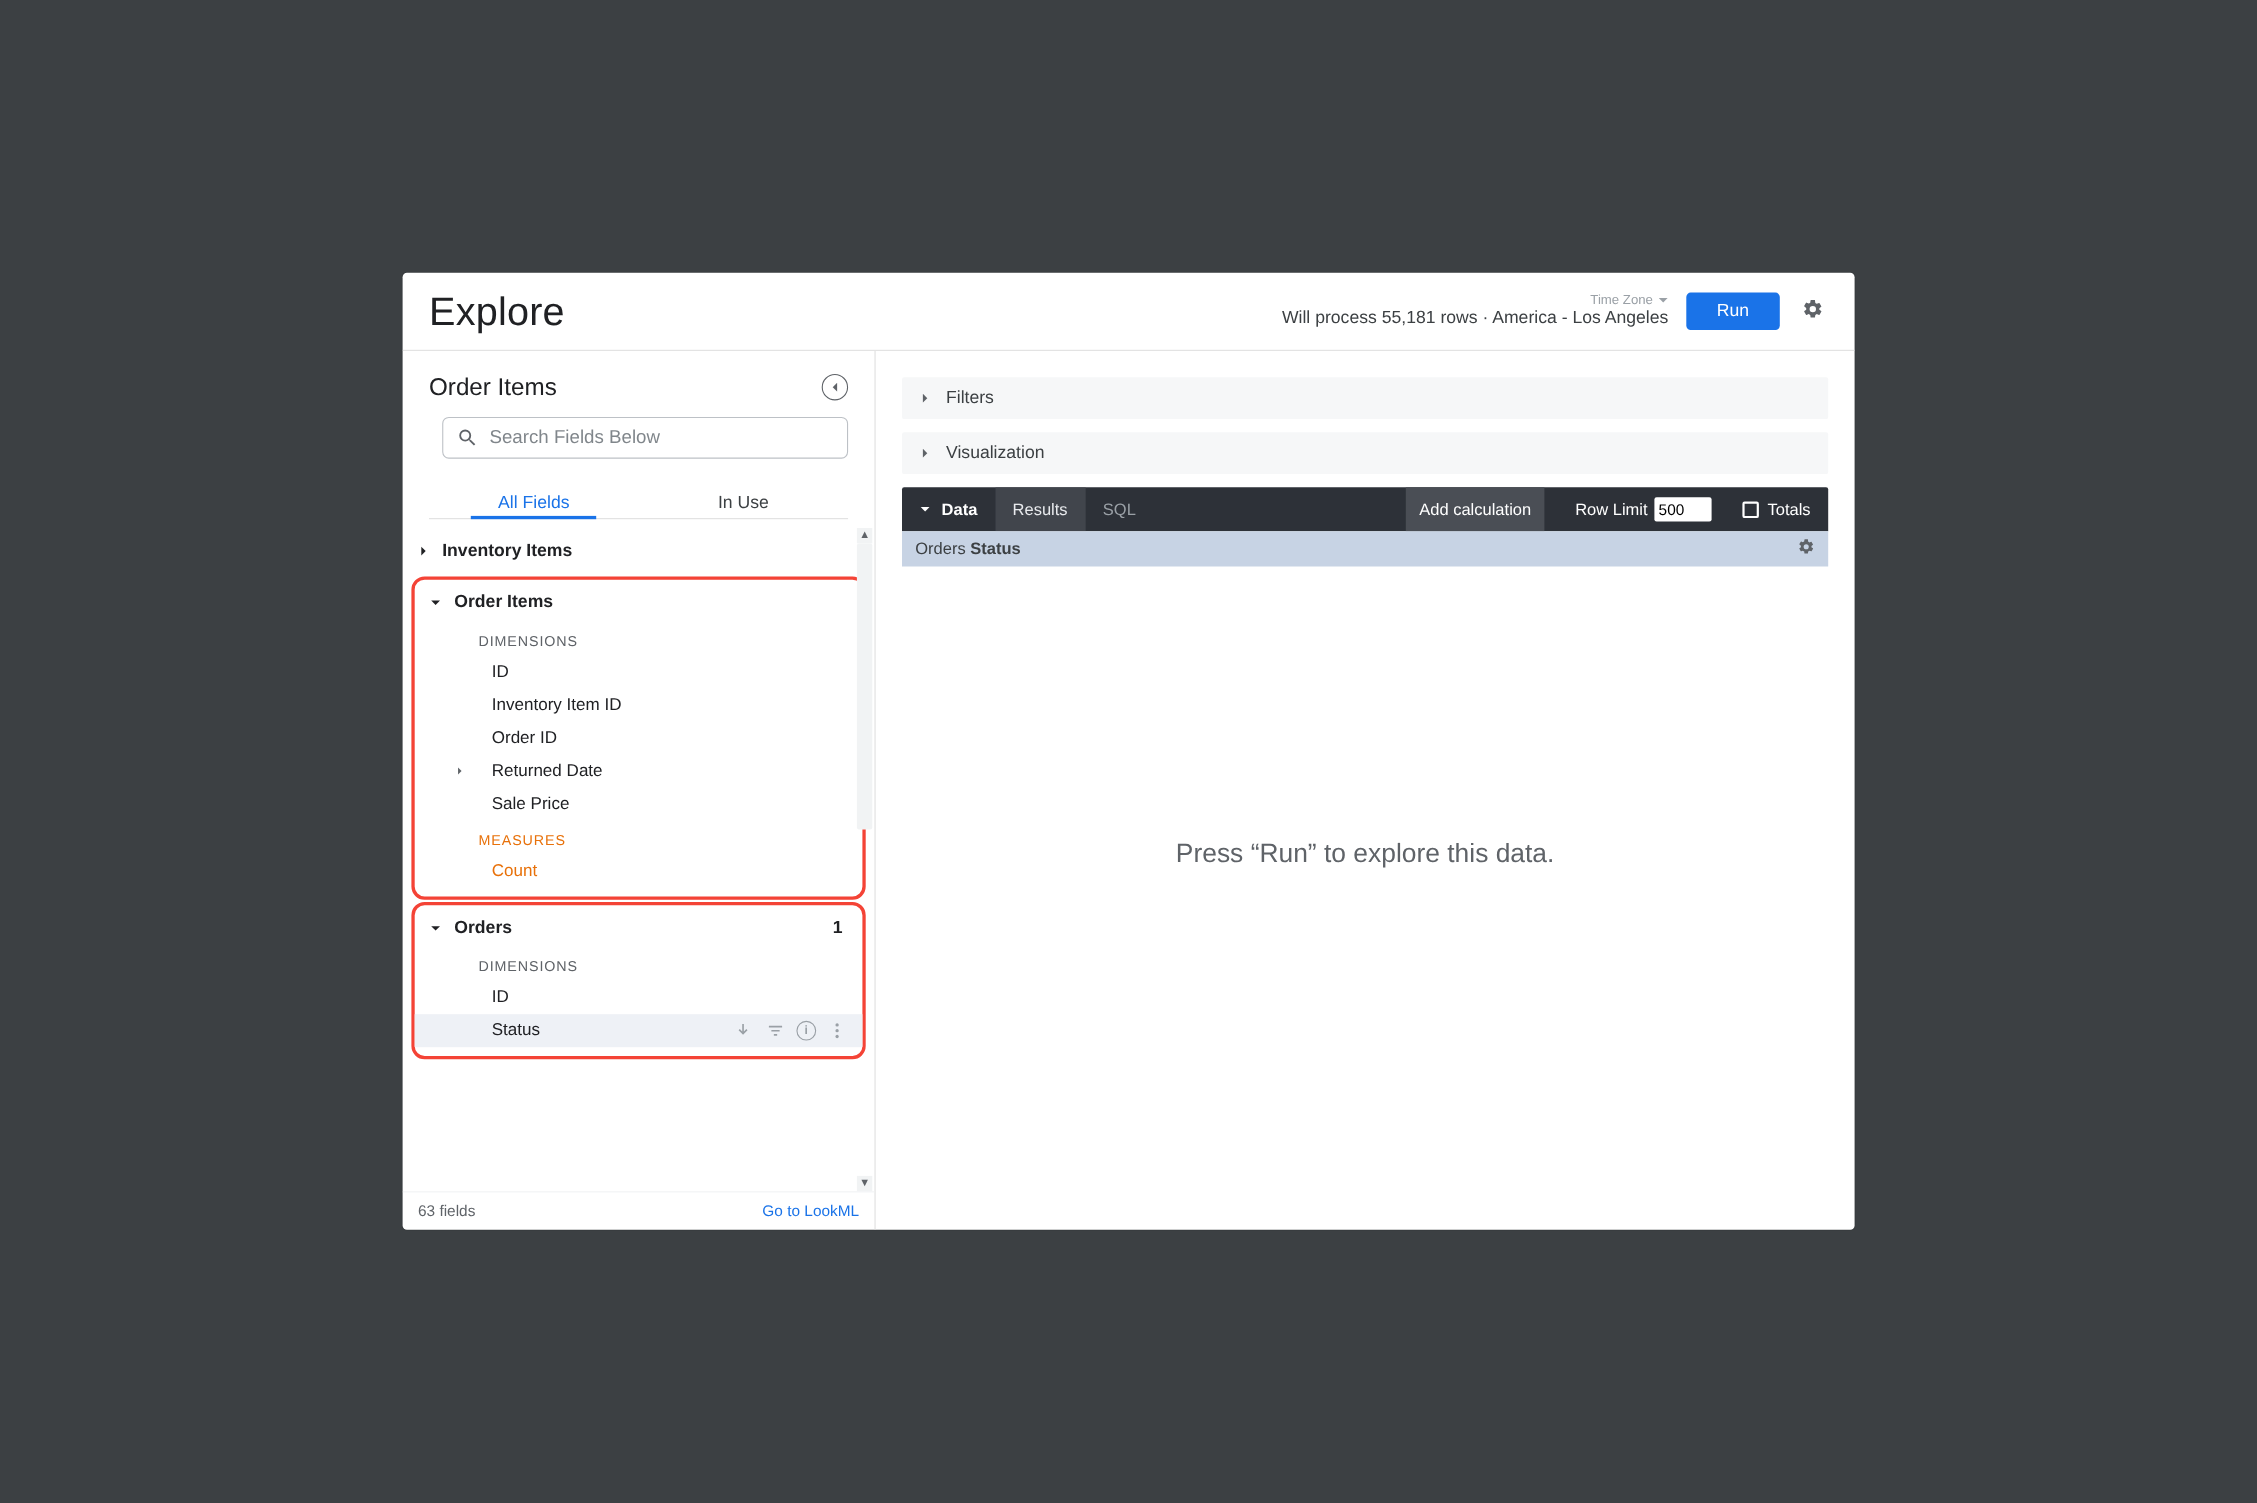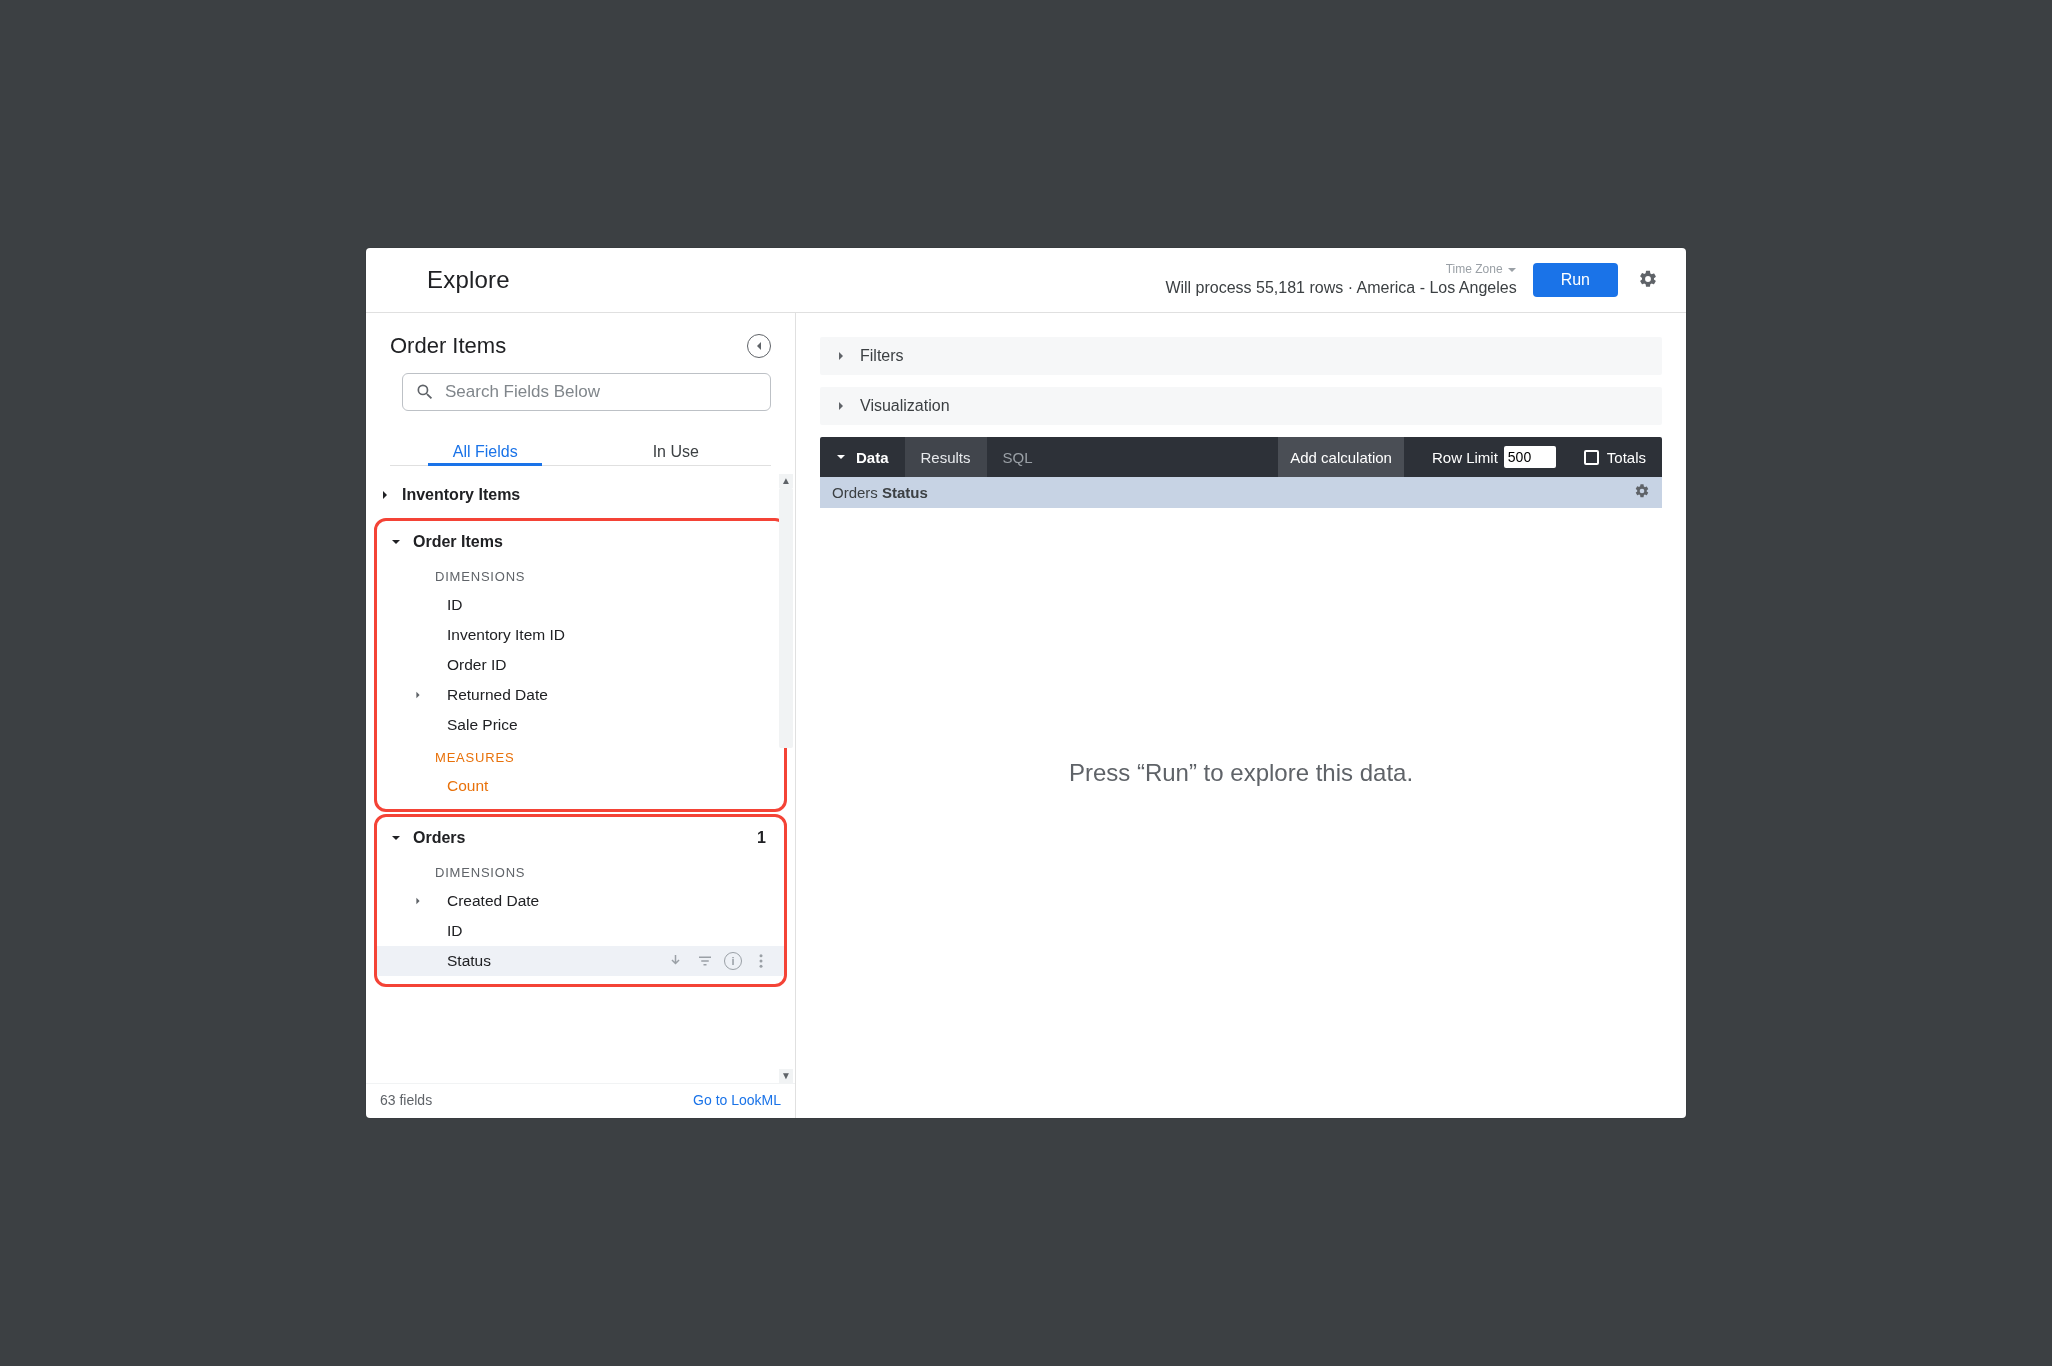--- a/index.html
+++ b/index.html
@@ -25,25 +25,24 @@
   }
   
   .header {
     display: flex;
     align-items: center;
     justify-content: space-between;
     padding: 14px 24px;
     border-bottom: 1px solid #e0e0e0;
   }
   .header-left h1 {
-    font-size: 24px;
+    font-size: 36px;
     font-weight: 400;
     color: #202124;
     letter-spacing: .2px;
-    margin-left: 37px;
   }
   .header-right {
     display: flex;
     align-items: center;
     gap: 16px;
   }
   .header-info {
     display: flex;
     flex-direction: column;
     align-items: flex-end;
@@ -441,28 +440,20 @@
               <div class="view-header">
                 <span class="tri">
                     <svg viewBox="0 0 10 10">
                       <path d="M1 3l4 4 4-4z"></path>
                     </svg>
                   </span>
                 <span>Orders</span>
                 <span class="badge">1</span>
               </div>
               <div class="section-label">DIMENSIONS</div>
-              <div class="field-row">
-                <span class="tri">
-                    <svg viewBox="0 0 10 10">
-                      <path d="M3 1l4 4-4 4z"></path>
-                    </svg>
-                  </span>
-                <span class="name" style="padding-left:12px">Created Date</span>
-              </div>
               <div class="field-row no-caret">
                   <span class="name">ID</span>
                 </div>
               <div class="field-row no-caret selected">
                 <span class="name">Status</span>
                 <span class="actions">
                   <svg viewBox="0 0 24 24">
                       <path d="M9 4h2v9l3-3 1.4 1.4L10 16.8 4.6 11.4 6 10l3 3z"></path>
                     </svg>
                   <svg viewBox="0 0 24 24">

